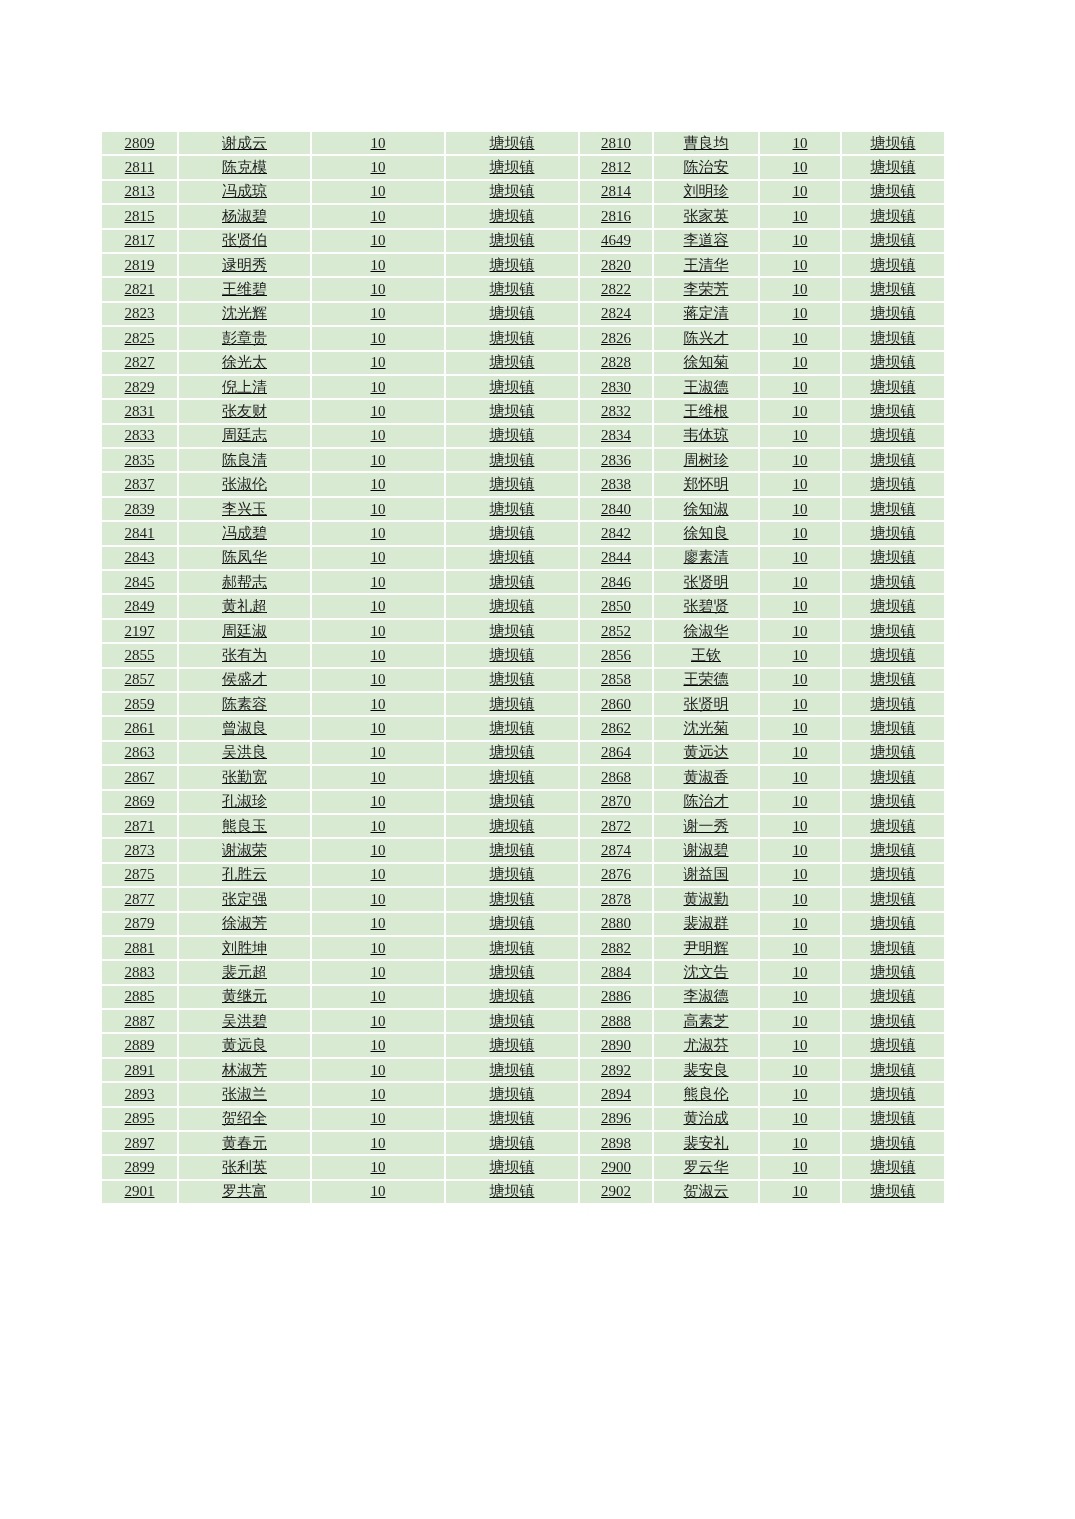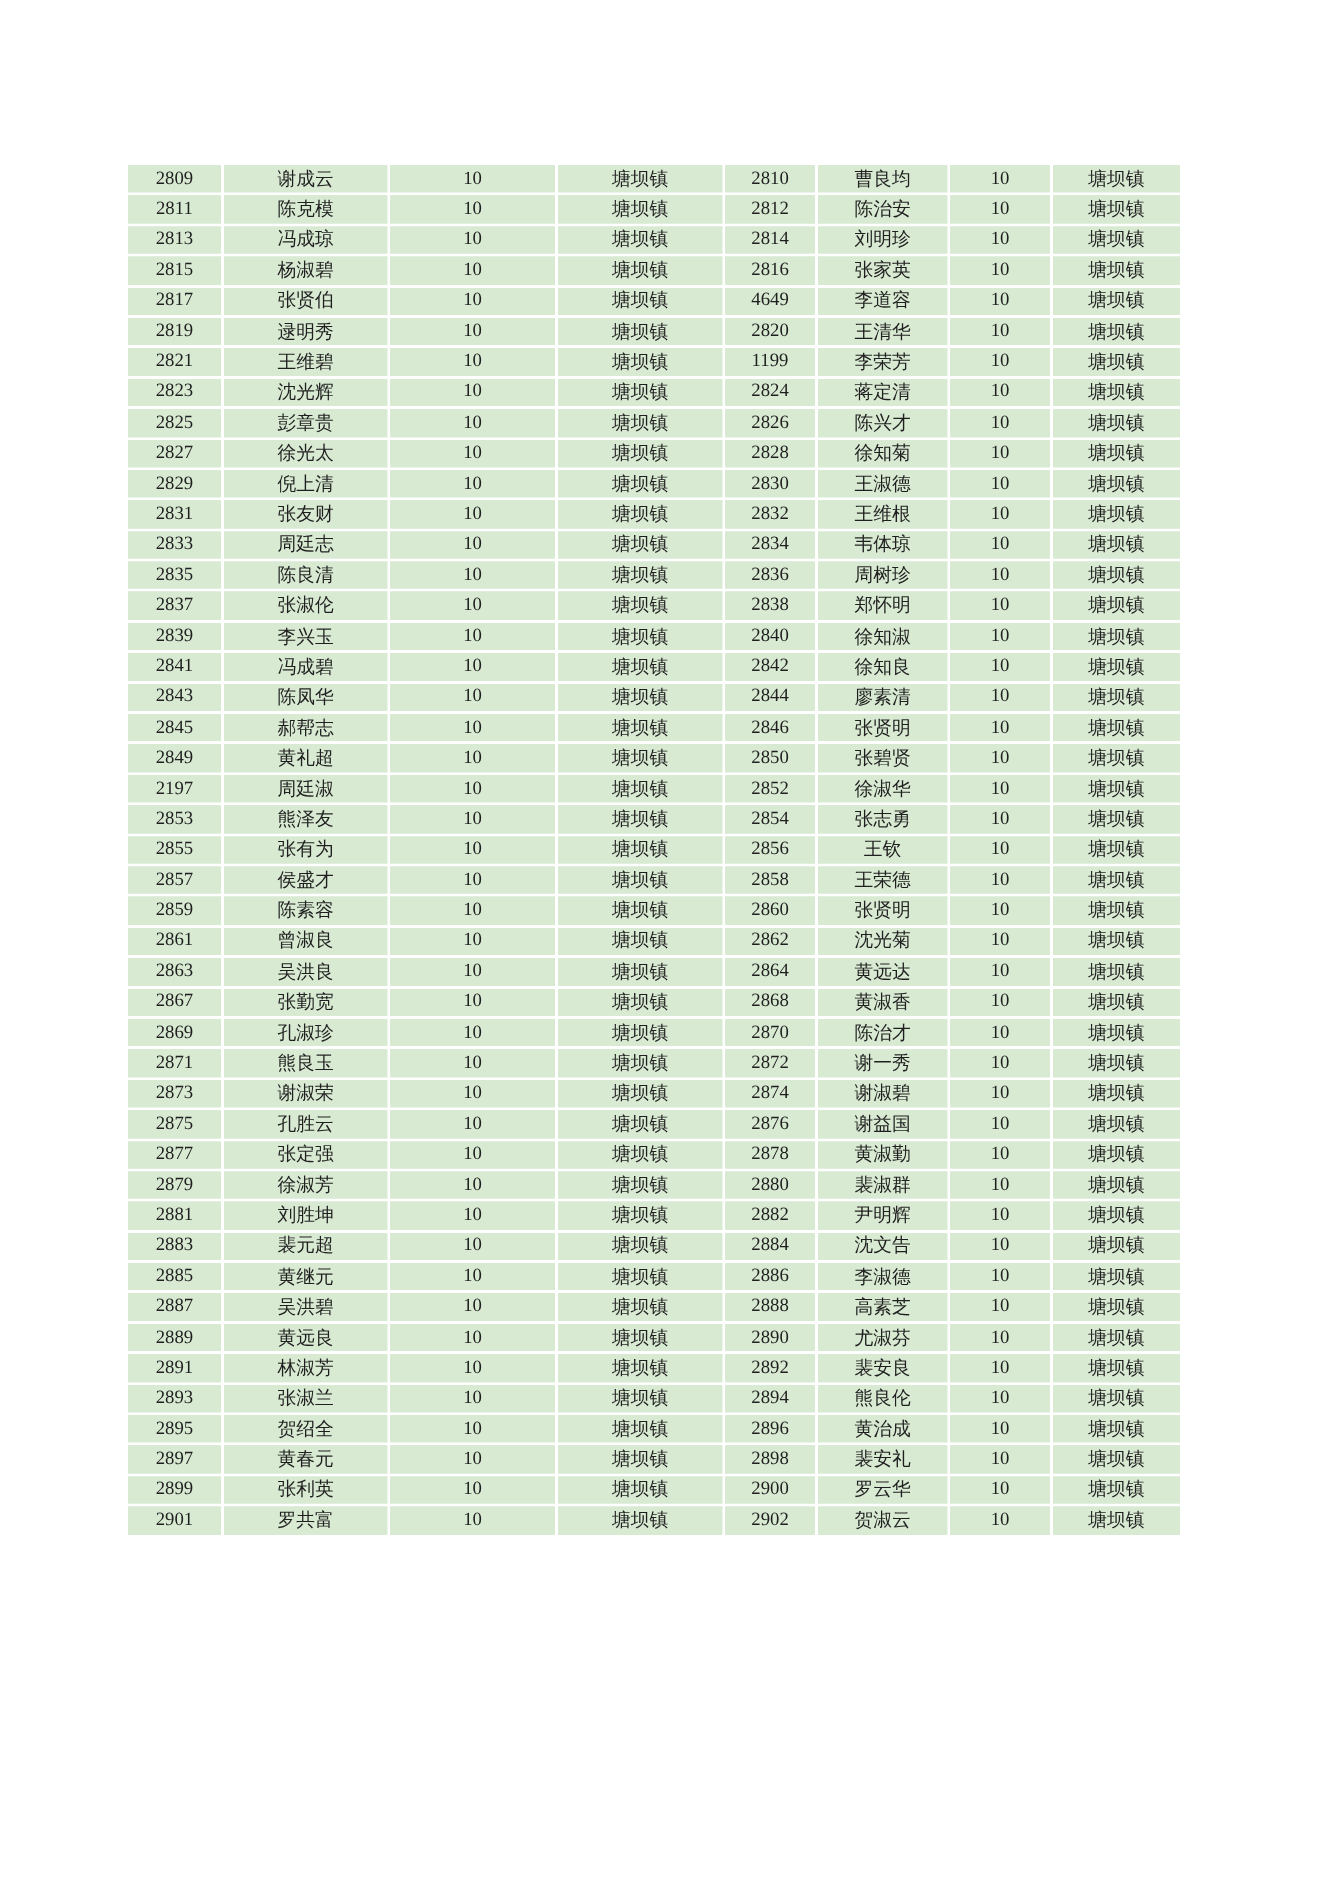--- a/index.html
+++ b/index.html
@@ -14,20 +14,21 @@
     font-family: "Liberation Serif", "DejaVu Serif", serif;
   }
   .sheet {
     position: absolute;
     left: 100px;
     top: 130px;
   }
   table.roster {
     border-collapse: collapse;
     table-layout: fixed;
+    text-decoration: underline;
   }
   table.roster td {
     border: 2px solid var(--border-color, #ffffff);
     background: var(--cell-fill, #d9ead3);
     height: 22.4px;
     text-align: center;
     vertical-align: middle;
     font-size: 15px;
     color: #1f1f1f;
     padding: 0 2px;
@@ -117,21 +118,21 @@
           <td>2820</td>
           <td>王清华</td>
           <td>10</td>
           <td>塘坝镇</td>
         </tr>
         <tr>
           <td>2821</td>
           <td>王维碧</td>
           <td>10</td>
           <td>塘坝镇</td>
-          <td>1199</td>
+          <td>2822</td>
           <td>李荣芳</td>
           <td>10</td>
           <td>塘坝镇</td>
         </tr>
         <tr>
           <td>2823</td>
           <td>沈光辉</td>
           <td>10</td>
           <td>塘坝镇</td>
           <td>2824</td>
@@ -259,30 +260,20 @@
           <td>10</td>
           <td>塘坝镇</td>
         </tr>
         <tr>
           <td>2197</td>
           <td>周廷淑</td>
           <td>10</td>
           <td>塘坝镇</td>
           <td>2852</td>
           <td>徐淑华</td>
-          <td>10</td>
-          <td>塘坝镇</td>
-        </tr>
-        <tr>
-          <td>2853</td>
-          <td>熊泽友</td>
-          <td>10</td>
-          <td>塘坝镇</td>
-          <td>2854</td>
-          <td>张志勇</td>
           <td>10</td>
           <td>塘坝镇</td>
         </tr>
         <tr>
           <td>2855</td>
           <td>张有为</td>
           <td>10</td>
           <td>塘坝镇</td>
           <td>2856</td>
           <td>王钦</td>

